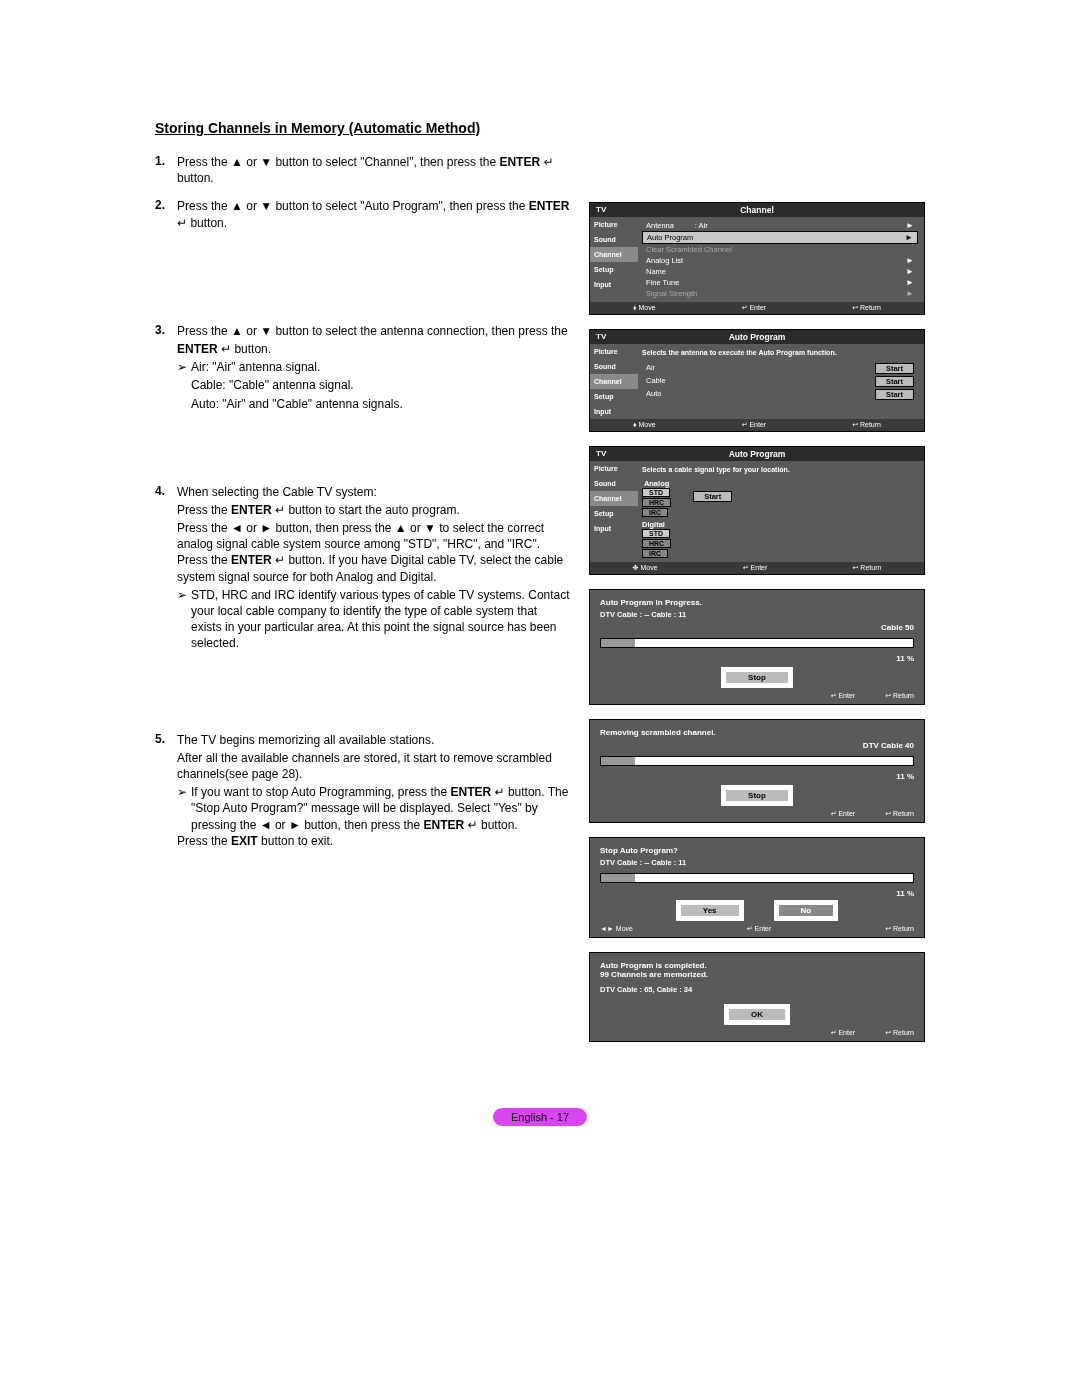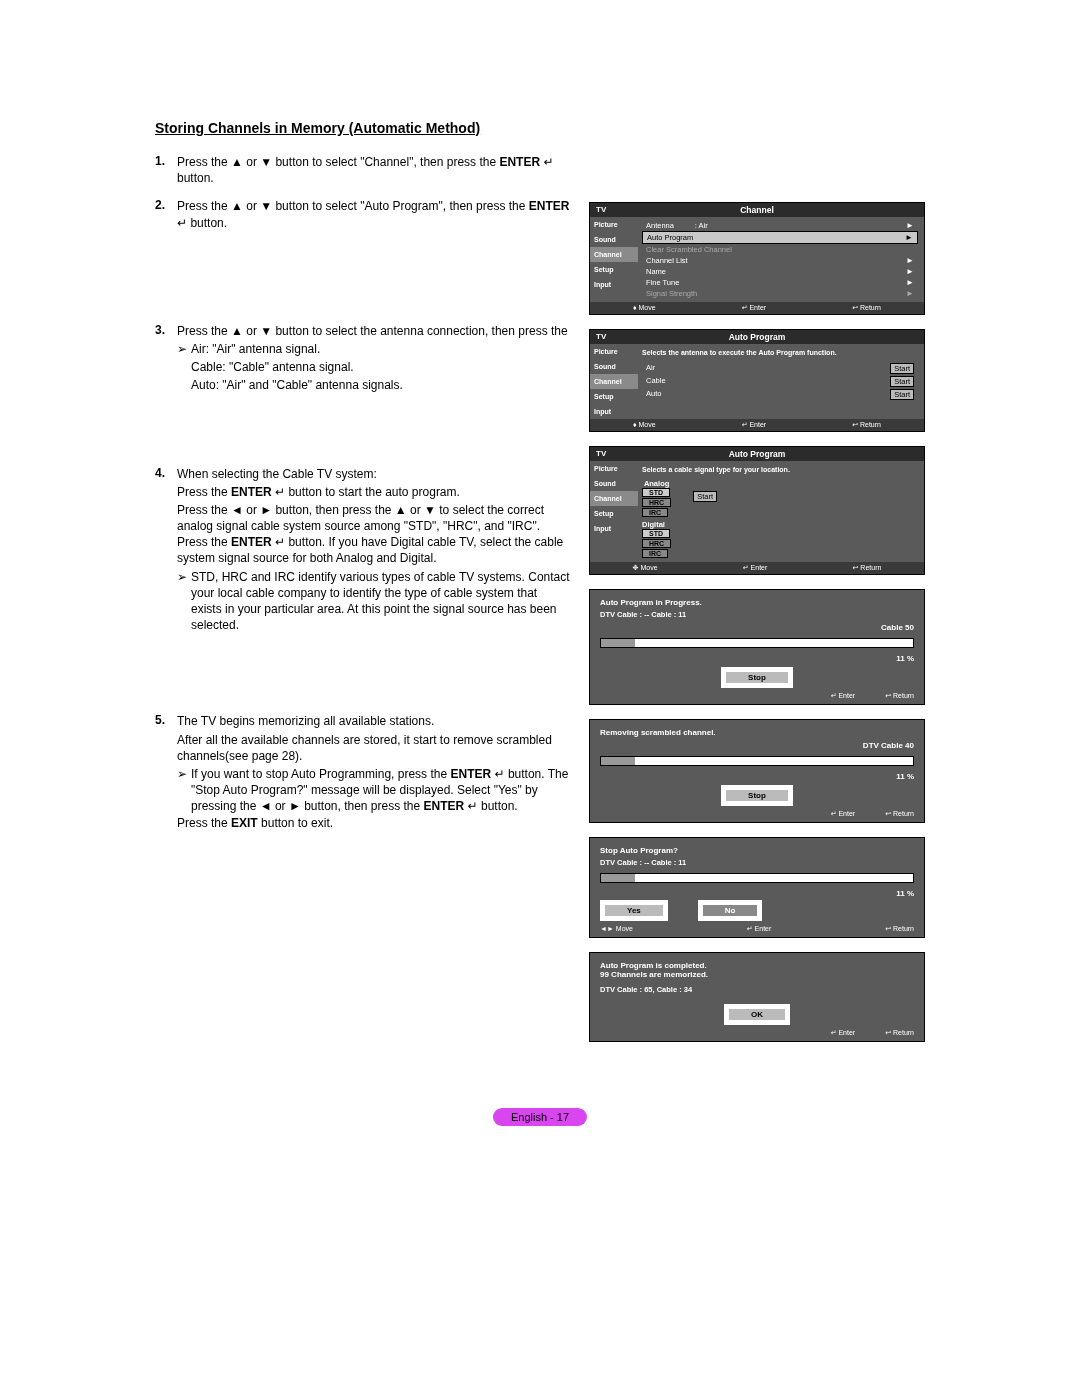--- a/index.html
+++ b/index.html
@@ -78,22 +78,22 @@
   .osd .row.dim { color: #aaa; }
   .osd .row .arrow-r { font-size: 8px; }
   .osd .footer {
     background: #3a3a3a;
     display: flex; justify-content: space-around;
     font-size: 7px; padding: 2px 0;
   }
   .osd .footer span::before { content: ""; }
   .btn-start {
     background: #bbb; color:#000; border:1px solid #000;
-    font-size:7.5px; font-weight:normal;
-    padding: 0 3px; display:inline-block;
+    font-size:7.5px; font-weight:bold;
+    padding: 0 10px; display:inline-block;
   }
   .desc { font-size: 7px; margin: 2px 0 5px 0; line-height: 1.2; font-weight:bold; }
 
   .small-box {
     background:#888; border:1px solid #000; color:#000;
     font-size:7px; font-weight:bold; padding:0 6px; display:inline-block; margin-bottom:1px;
   }
   .small-box.sel { background:#ccc; }
 
   .osd-simple { padding: 8px 10px 4px 10px; font-size: 8px; font-weight:bold; }
@@ -105,21 +105,21 @@
   .osd-simple .line { display:flex; justify-content:space-between; margin-bottom:2px; }
   .btn-mid {
     background:#bbb; color:#000; border:5px solid #ffffff;
     font-weight:bold; font-size:8px; padding:1px 22px; display:inline-block;
   }
   .center { text-align:center; margin:4px 0; }
   .osd-simple .footer2 {
     display:flex; justify-content:flex-end; gap:30px;
     font-size:7px; font-weight:normal; margin-top:4px;
   }
-  .two-btn { display:flex; gap:30px; }
+  .two-btn { display:flex; gap:30px; justify-content:center; }
 
   .page-footer {
     position: absolute;
     left: 50%; transform: translateX(-50%);
     top: 1108px;
     background: #d946ef;
     border-radius: 10px;
     padding: 3px 18px;
     font-size: 11px;
     font-weight: normal;
@@ -148,20 +148,21 @@
           <p><span>Press the ▲ or ▼ button to select "Auto Program", then press the </span><b>ENTER</b> <span>↵</span><span> button.</span></p>
         </div>
       </div>
 
       <div class="gap-m"></div>
 
       <div class="step">
         <div class="step-num">3.</div>
         <div class="step-body">
           <p>Press the ▲ or ▼ button to select the antenna connection, then press the</p>
+          <p><b>ENTER </b><span>↵</span><span> button.</span></p>
           <div class="note">
             <div class="arrow">➢</div>
             <div class="txt">
               <p>Air: "Air" antenna signal.</p>
               <p>Cable: "Cable" antenna signal.</p>
               <p>Auto: "Air" and "Cable" antenna signals.</p>
             </div>
           </div>
         </div>
       </div>
@@ -218,21 +219,21 @@
                 <span class="arrow-r">►</span>
               </div>
             <div class="row sel">
                 <span>Auto Program</span>
                 <span class="arrow-r">►</span>
               </div>
             <div class="row dim">
                 <span>Clear Scrambled Channel</span>
               </div>
             <div class="row">
-                <span>Channel List</span>
+                <span>Analog List</span>
                 <span class="arrow-r">►</span>
               </div>
             <div class="row">
                 <span>Name</span>
                 <span class="arrow-r">►</span>
               </div>
             <div class="row">
                 <span>Fine Tune</span>
                 <span class="arrow-r">►</span>
               </div>

